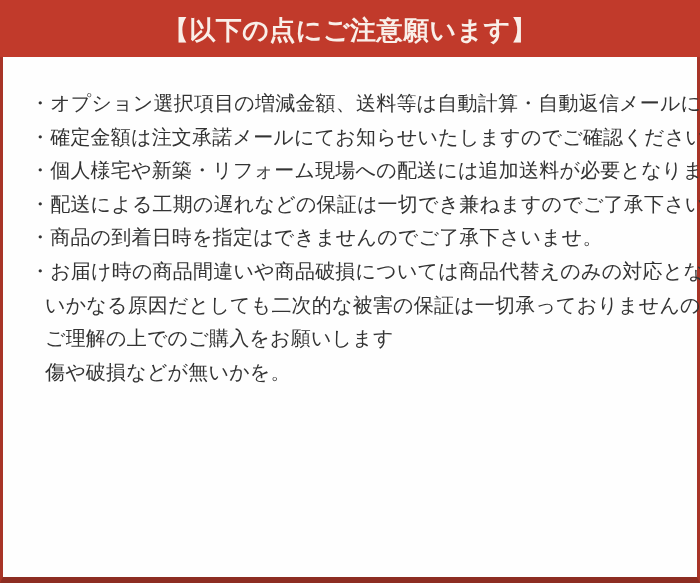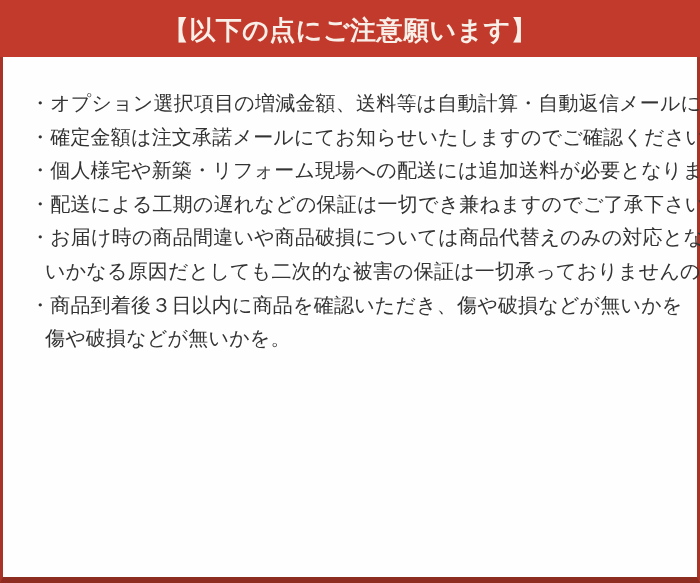--- a/index.html
+++ b/index.html
@@ -56,18 +56,19 @@
 
 <div class="notice-panel">
   <header class="notice-header">
     <h1 class="notice-title">【以下の点にご注意願います】</h1>
   </header>
   <main class="notice-body">
     <p class="notice-line">・オプション選択項目の増減金額、送料等は自動計算・自動返信メールには</p>
     <p class="notice-line">・確定金額は注文承諾メールにてお知らせいたしますのでご確認ください。</p>
     <p class="notice-line">・個人様宅や新築・リフォーム現場への配送には追加送料が必要となります。</p>
     <p class="notice-line">・配送による工期の遅れなどの保証は一切でき兼ねますのでご了承下さいませ。</p>
+    <p class="notice-line">・商品の到着日時を指定はできませんのでご了承下さいませ。</p>
     <p class="notice-line">・お届け時の商品間違いや商品破損については商品代替えのみの対応となります。</p>
     <p class="notice-line indent">いかなる原因だとしても二次的な被害の保証は一切承っておりませんので</p>
-    <p class="notice-line">・商品到着後３日以内に商品を確認いただき、傷や破損などが無いかを</p>
+    <p class="notice-line indent">ご理解の上でのご購入をお願いします</p>
     <p class="notice-line indent">傷や破損などが無いかを。</p>
   </main>
 </div>
 
 </body></html>

